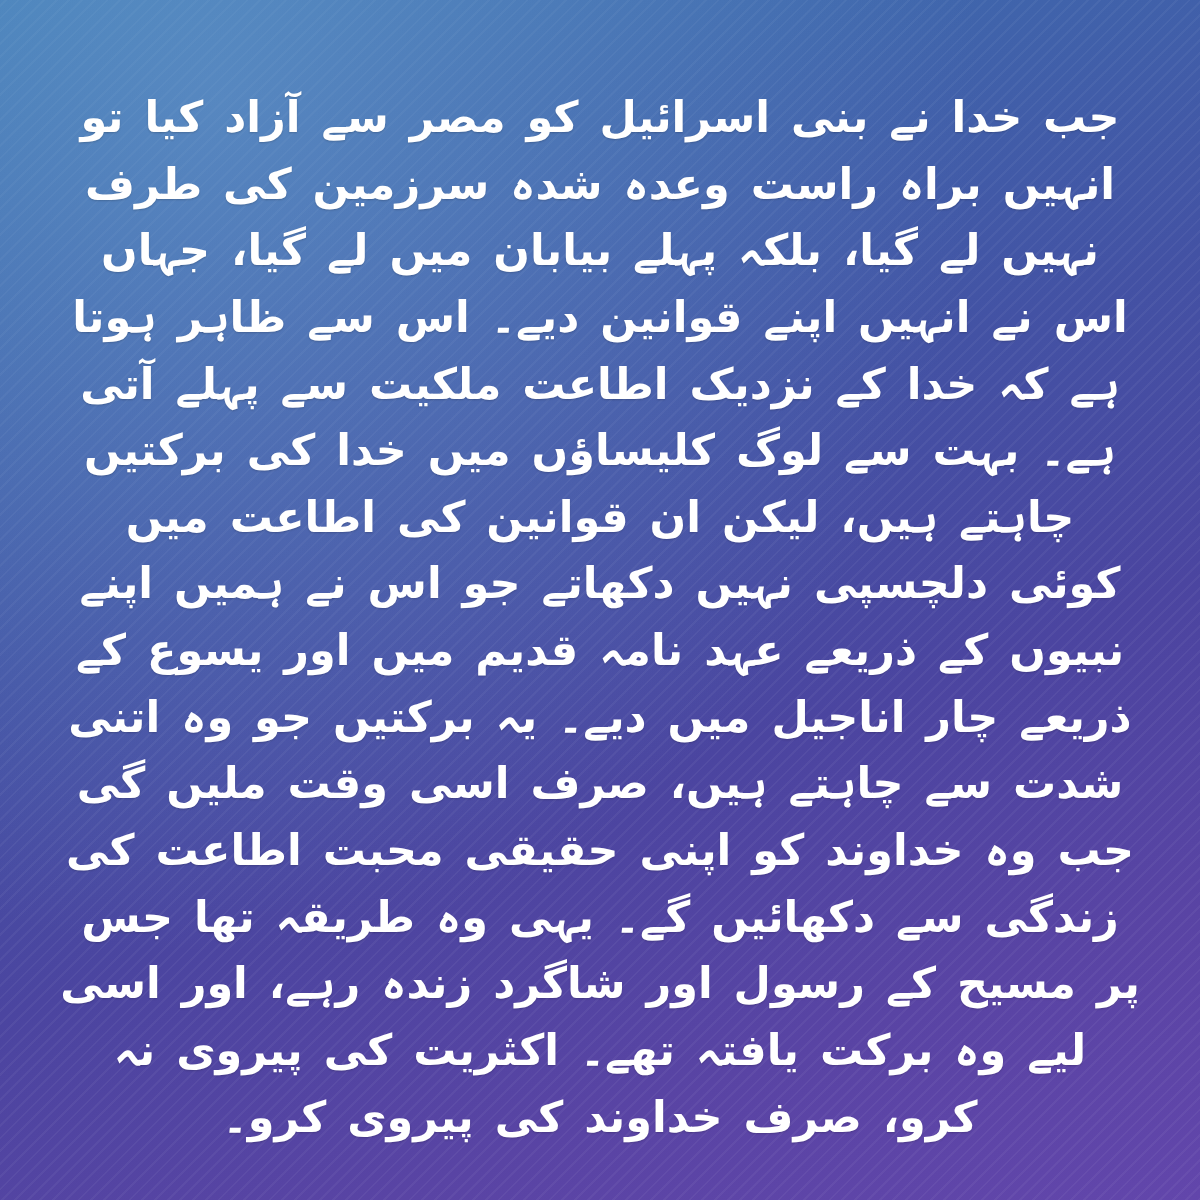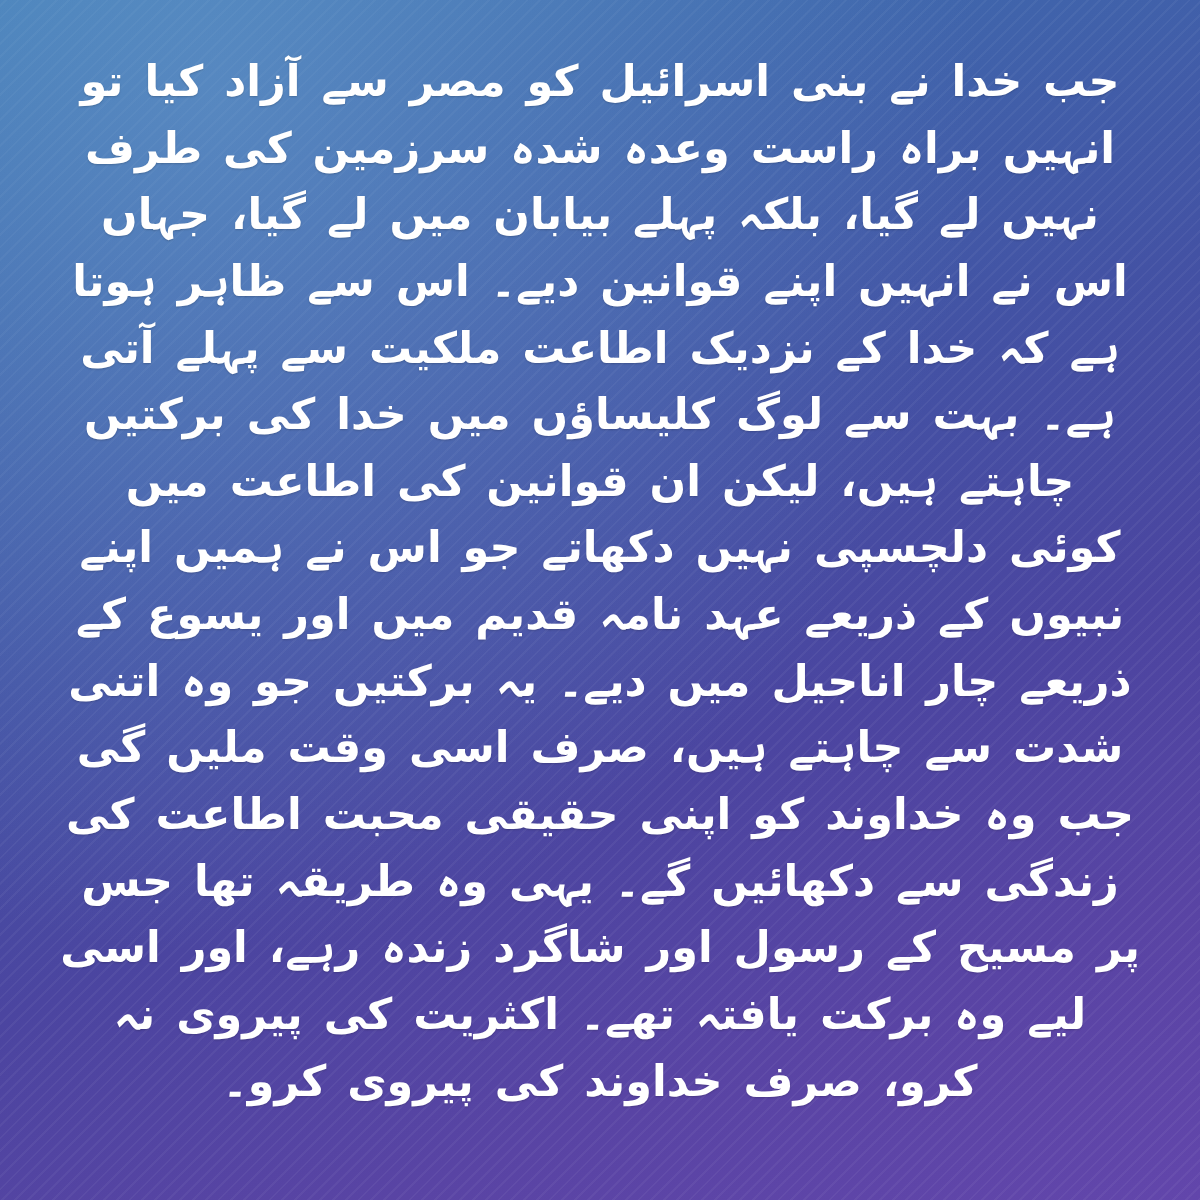--- a/index.html
+++ b/index.html
@@ -40,21 +40,21 @@
     position: absolute;
     inset: 0;
     background: radial-gradient(ellipse at 18% 8%, rgba(120,170,215,0.42) 0%, rgba(120,170,215,0.0) 55%);
     pointer-events: none;
   }
 
   .quote-wrap {
     position: relative;
     z-index: 2;
     width: 1080px;
-    margin-top: 48px;
+    margin-top: 84px;
   }
 
   .quote-text {
     direction: rtl;
     unicode-bidi: bidi-override;
     text-align: center;
     color: #ffffff;
     font-size: 43px;
     line-height: 1.55;
     font-weight: 700;

